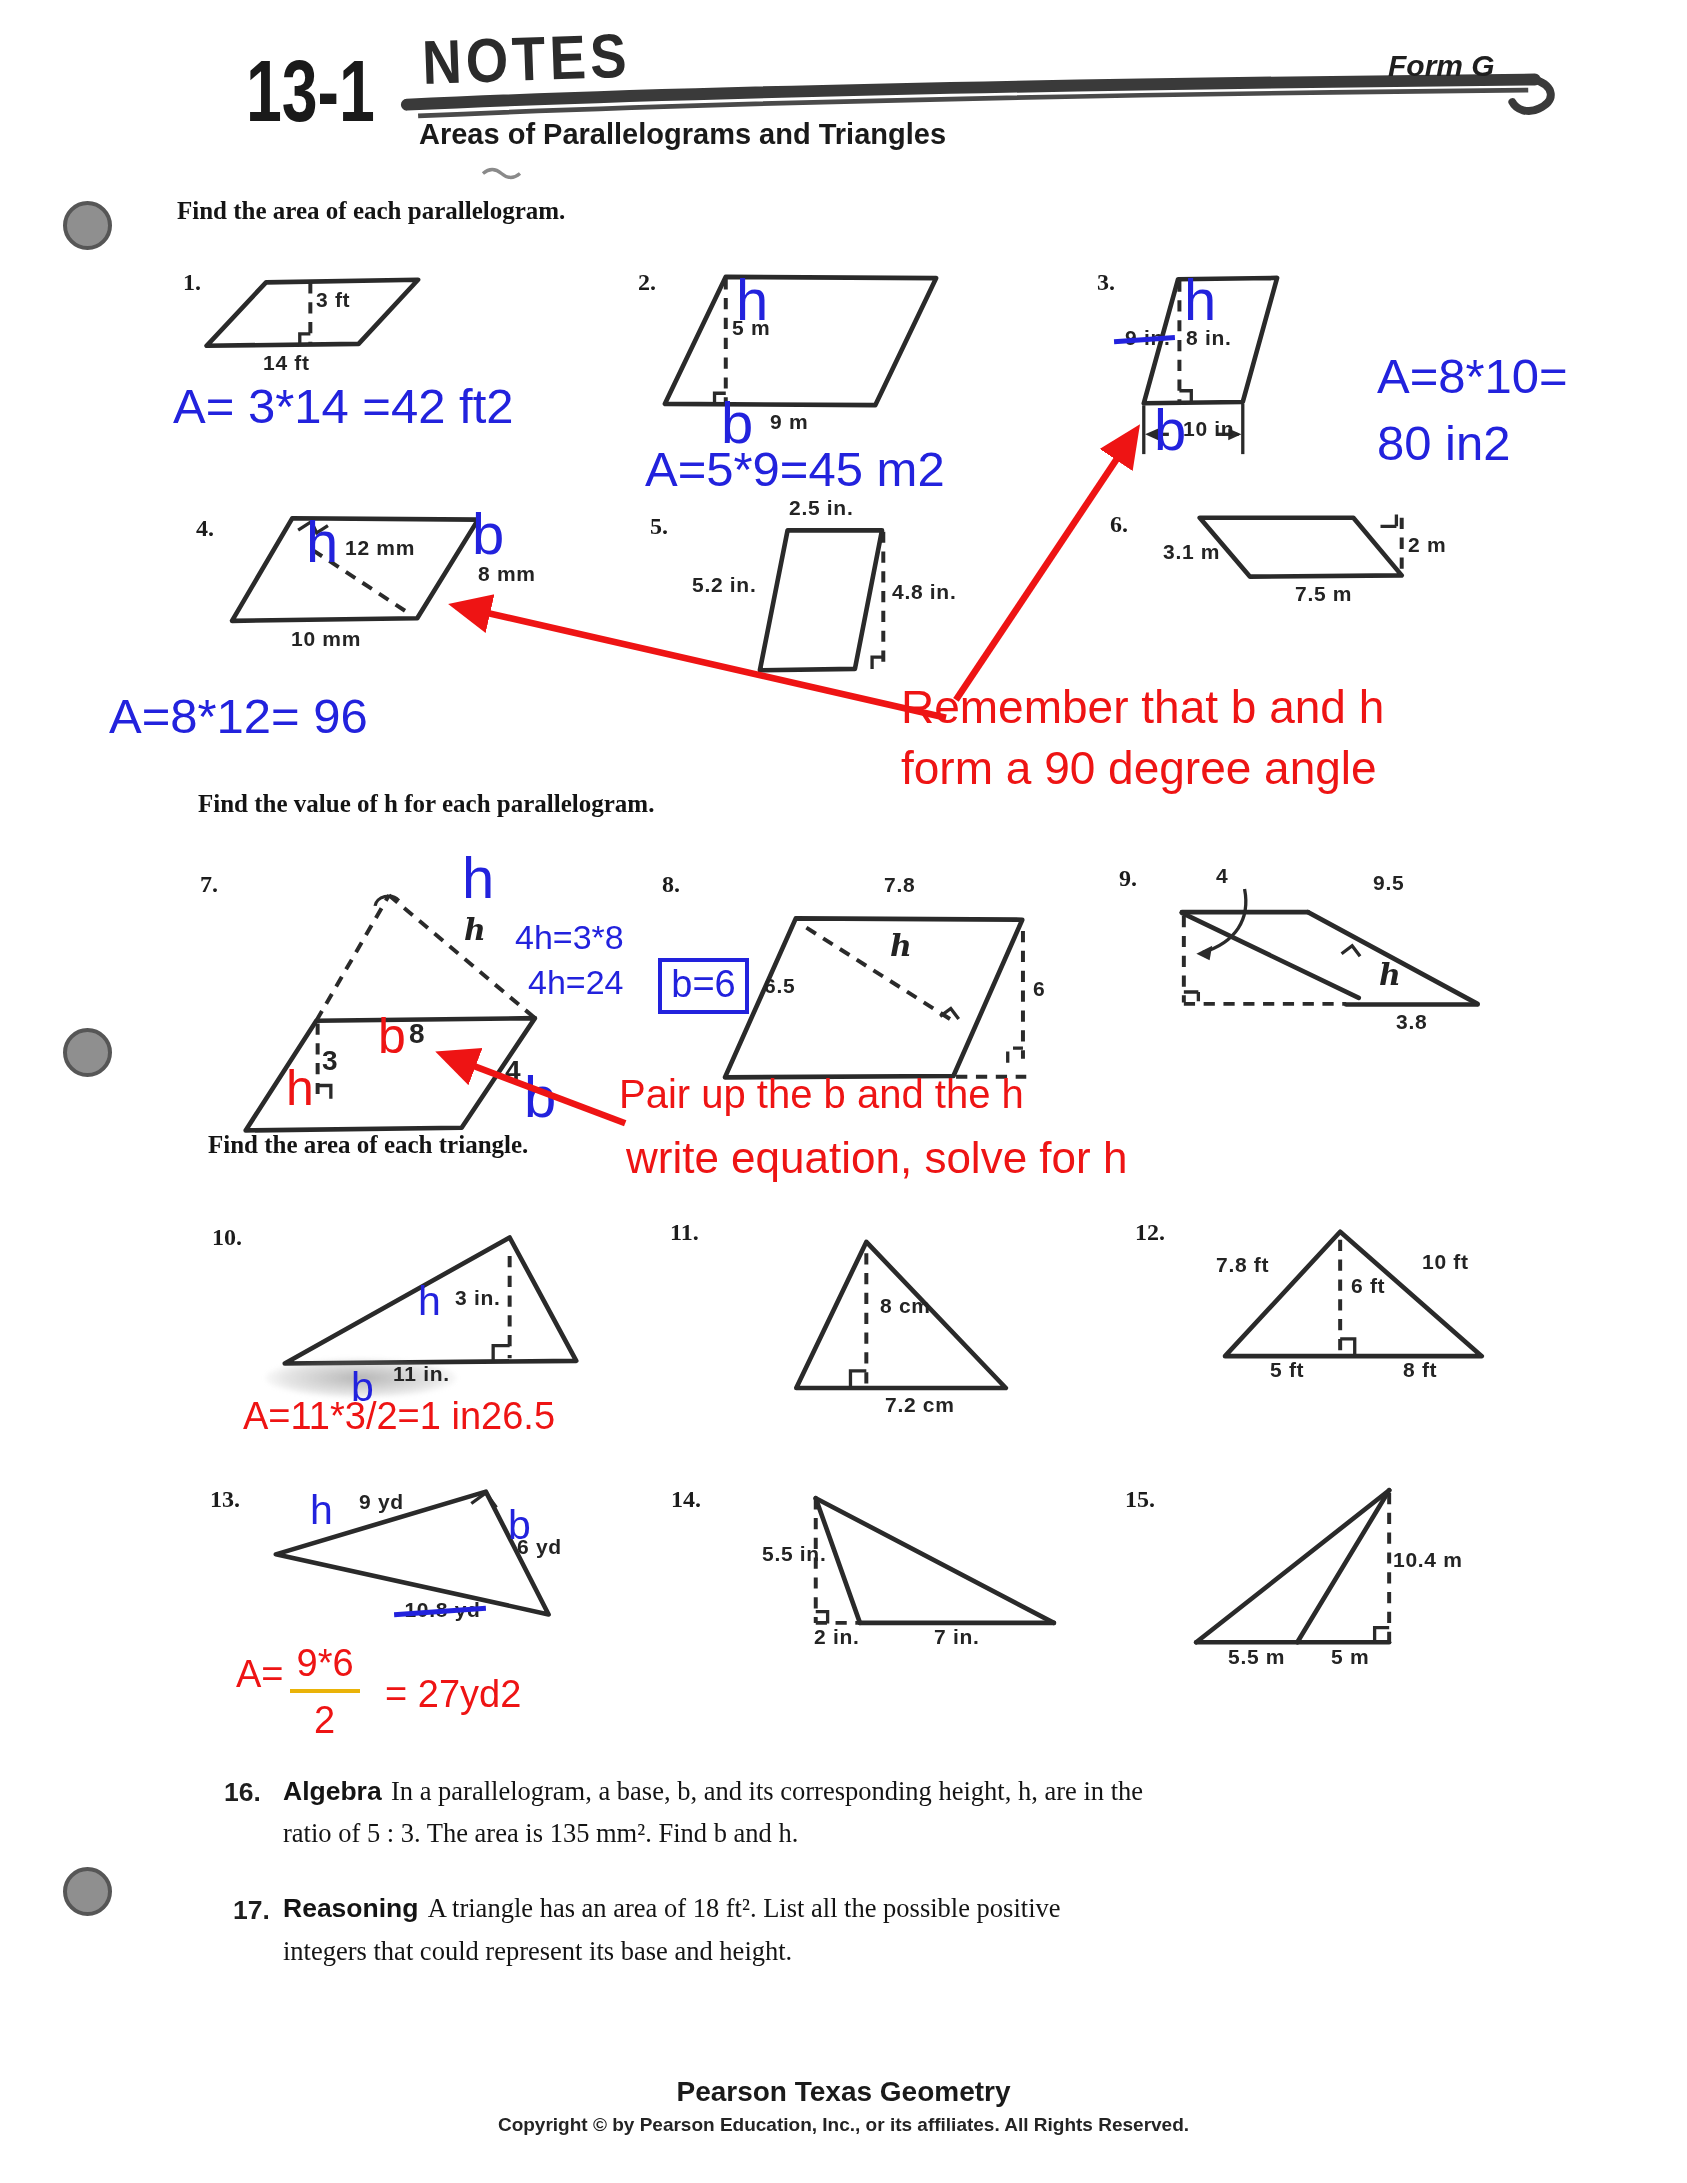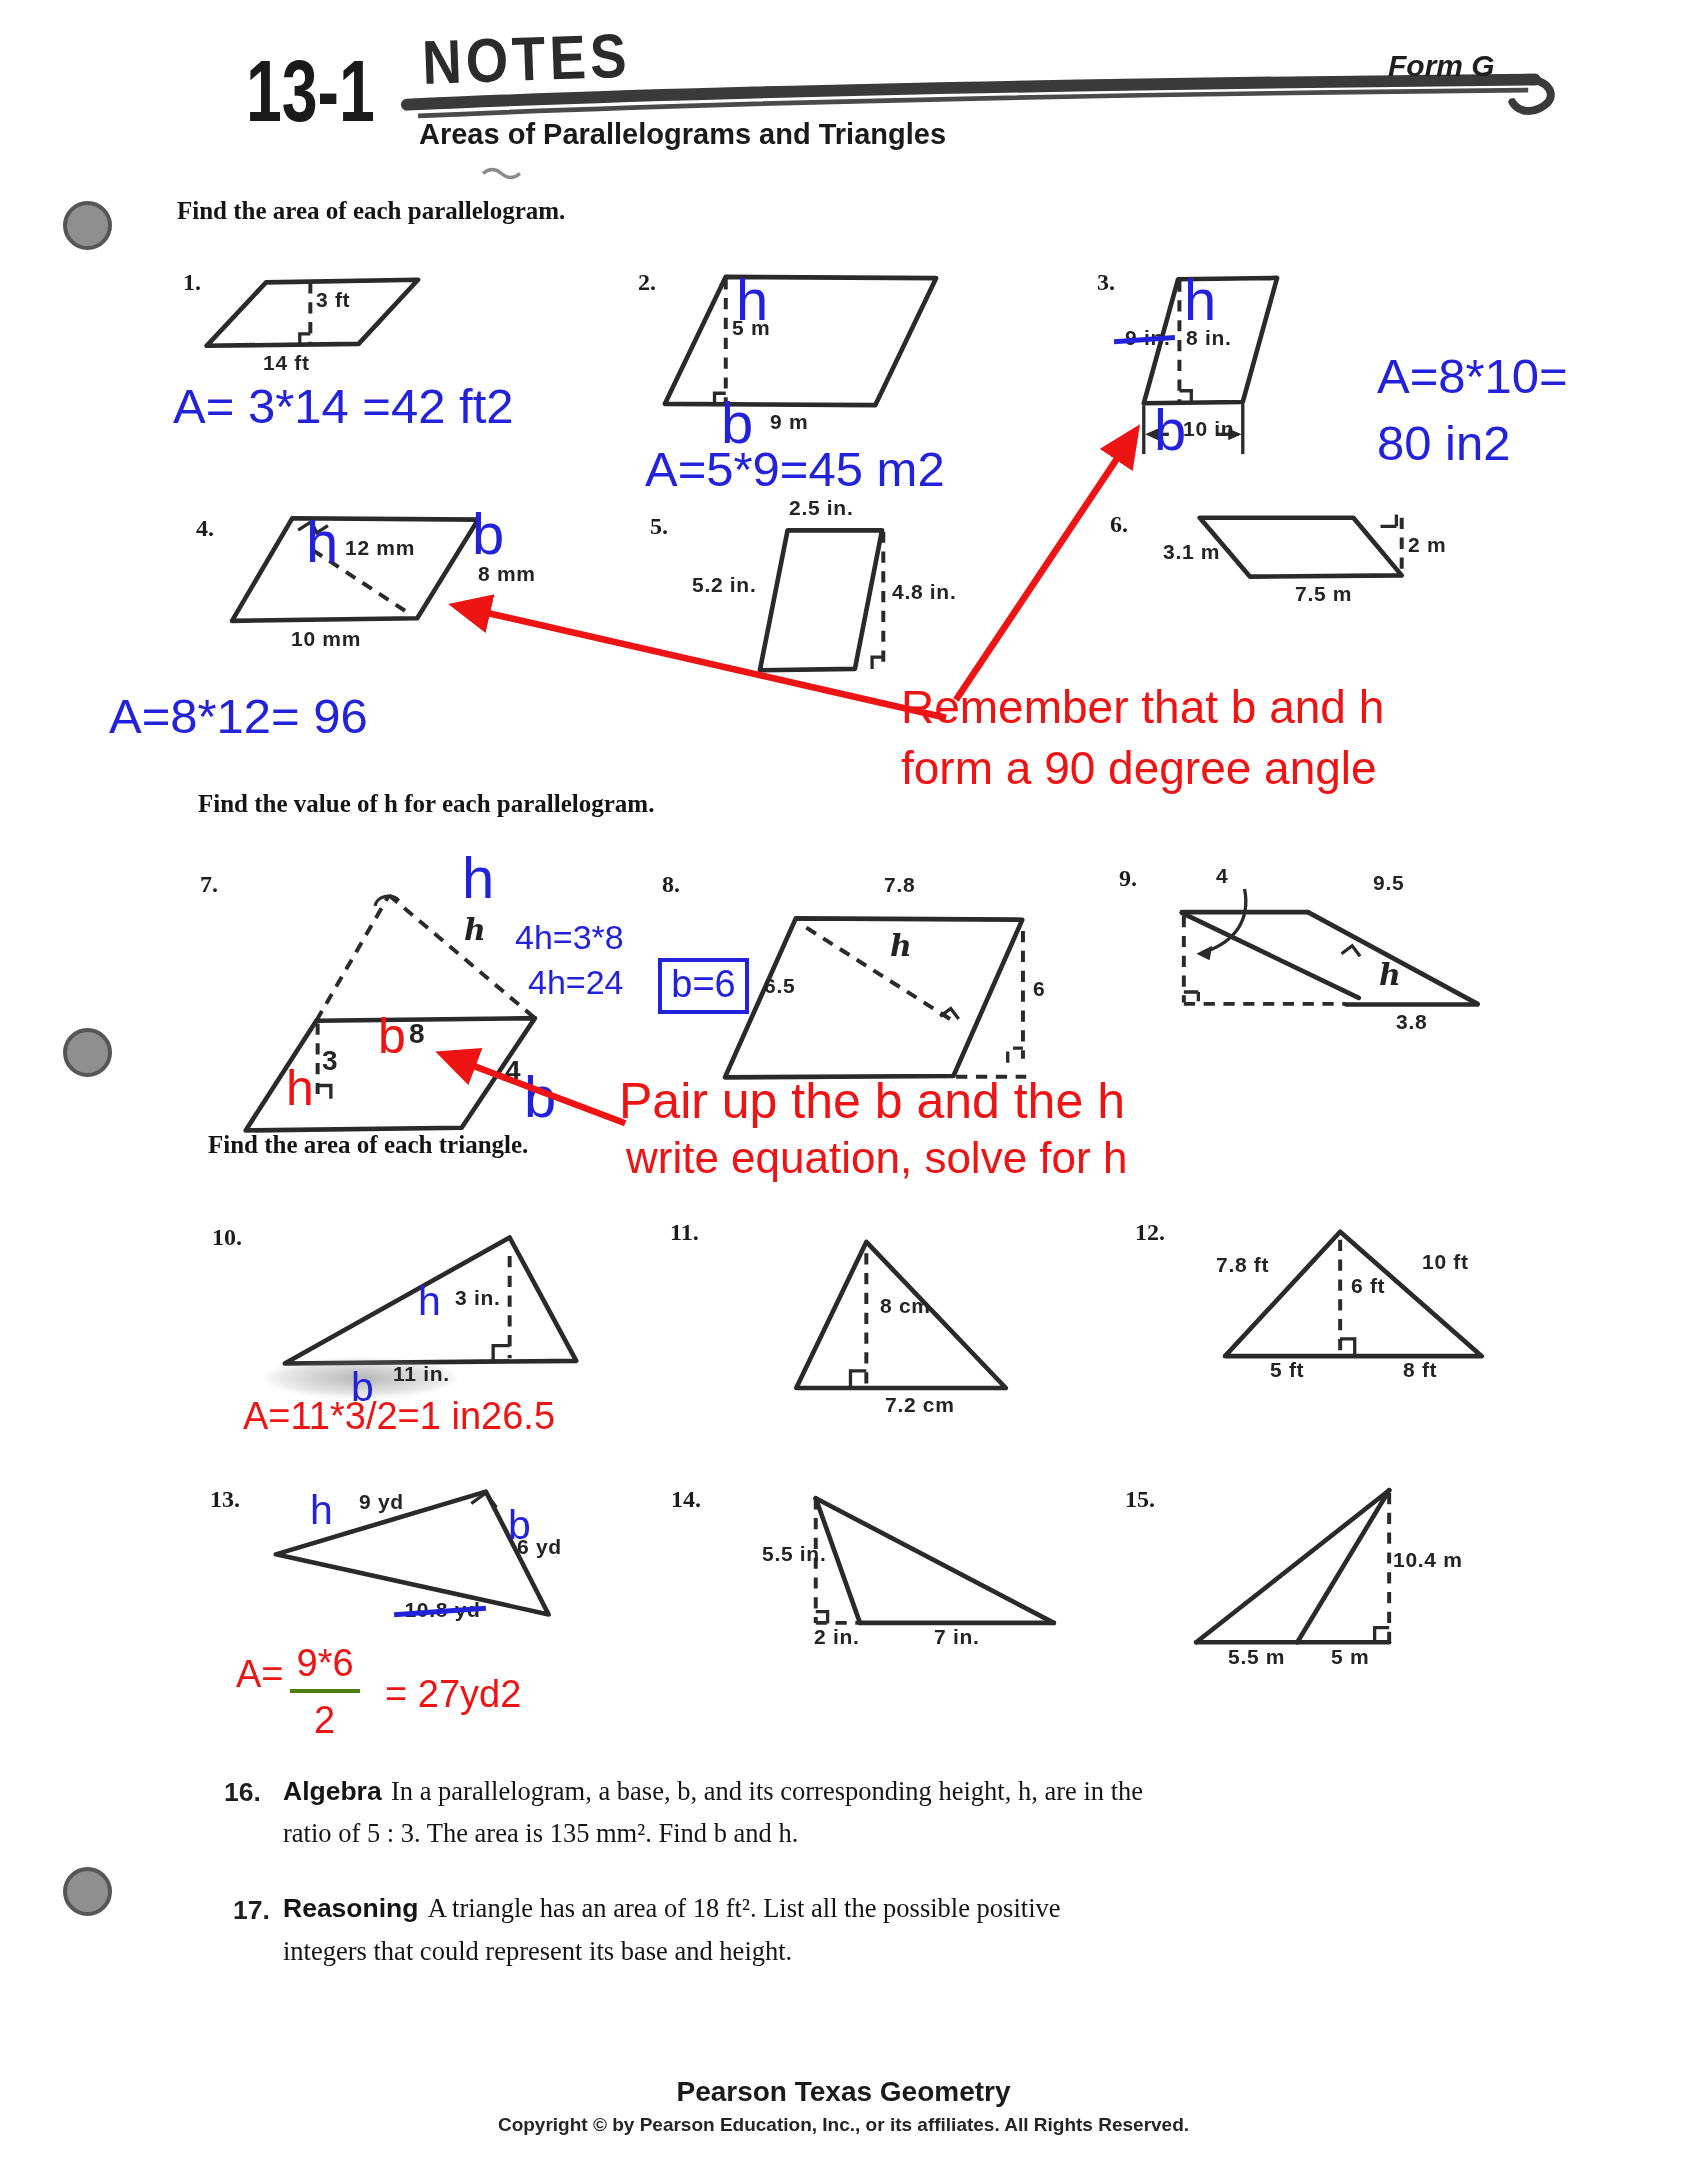--- a/index.html
+++ b/index.html
@@ -19,21 +19,21 @@
   .ink{stroke:#2a2a2a;fill:none;stroke-width:7;stroke-linejoin:round;stroke-linecap:round;}
   .dash{stroke:#2a2a2a;fill:none;stroke-width:6;stroke-dasharray:17 13;stroke-linecap:butt;}
   .thin{stroke:#2a2a2a;fill:none;stroke-width:5;stroke-linejoin:miter;}
   .redln{stroke:#ee1414;stroke-width:10;fill:none;}
   .strikeb{position:relative;display:inline-block;}
   .strikeb::after{content:"";position:absolute;left:-10.6px;right:-5.3px;top:44%;height:5.3px;
         background:#2222dd;transform:rotate(-4deg);}
   .smudge{position:absolute;border-radius:50%;filter:blur(2px);
         background:radial-gradient(ellipse,rgba(110,110,110,.5) 0%,rgba(150,150,150,.25) 55%,rgba(160,160,160,0) 75%);}
   .bbox{border:4px solid #2222dd;padding:1.3px 9.3px 4px 9.3px;}
-  .fracnum{border-bottom:4px solid #4d7c0f;padding:0 6.6px 4px 6.6px;}
+  .fracnum{border-bottom:4px solid #eab308;padding:0 6.6px 4px 6.6px;}
   svg.fig{position:absolute;overflow:visible;}
 </style>
 </head>
 <body>
 
 <div id="page">
 
   
   <div class="hole" style="left:63px;top:201px;"></div>
   <div class="hole" style="left:63px;top:1028px;"></div>
@@ -192,21 +192,21 @@
     <path class="thin" d="M258,142 l16,-12 l12,16"></path>
     <path class="thin" d="M111,44 C120,90 97,125 48,140" stroke-width="6"></path>
     <polygon points="38,142 62,130 58,152" fill="#2a2a2a"></polygon>
   </svg>
   <span class="abs lbl" style="left:1216px;top:864px;">4</span>
   <span class="abs lbl" style="left:1373px;top:871px;">9.5</span>
   <span class="abs handh" style="left:1379px;top:957px;">h</span>
   <span class="abs lbl" style="left:1396px;top:1010px;">3.8</span>
 
   
-  <span class="abs red" style="left:619px;top:1072px;font-size:50px;">Pair up the b and the h</span>
+  <span class="abs red" style="left:619px;top:1072px;font-size:40px;">Pair up the b and the h</span>
   <span class="abs red" style="left:626px;top:1133px;font-size:44px;">write equation, solve for h</span>
 
   
   <span class="abs instr" style="left:208px;top:1131px;">Find the area of each triangle.</span>
 
   
   <span class="abs num" style="left:212px;top:1224px;">10.</span>
   <svg class="fig" style="left:265px;top:1221px;" width="331" height="155" viewBox="0 0 500 235">
     <polygon class="ink" points="29,216 370,25 471,212"></polygon>
     <line class="dash" x1="370" y1="53" x2="370" y2="208"></line>

